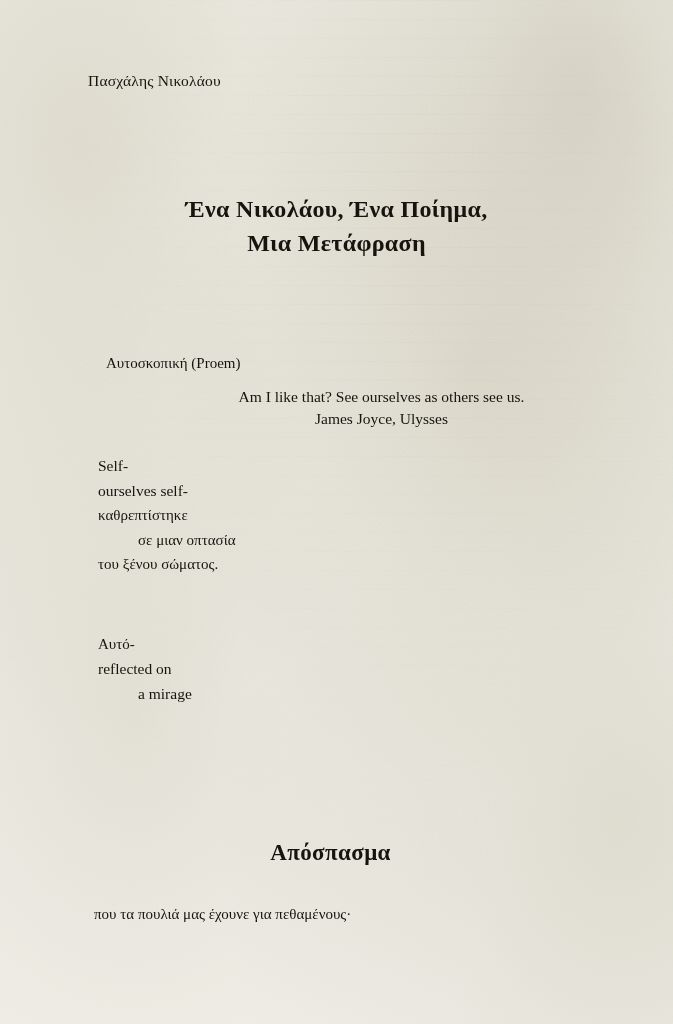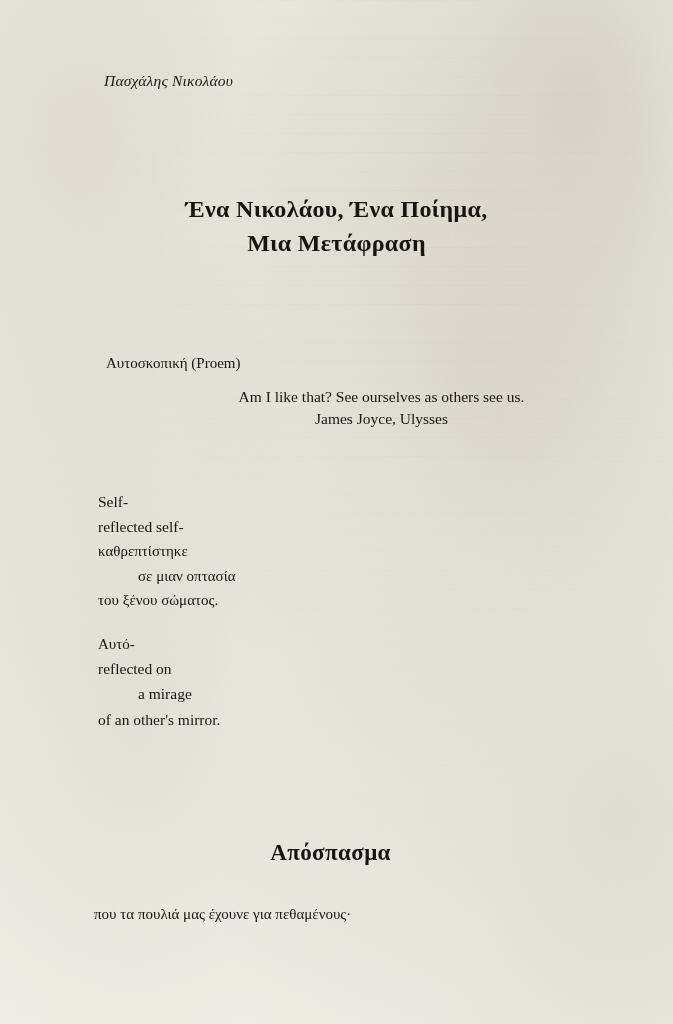--- a/index.html
+++ b/index.html
@@ -41,24 +41,22 @@
   }
   .page {
     position: relative;
     z-index: 2;
     padding: 0;
   }
   .author {
     position: absolute;
     left: 88px;
     top: 72px;
-    font-style: italic;
     font-size: 15.5px;
     letter-spacing: 0.2px;
-    margin-left: 16px;
   }
   .title {
     position: absolute;
     left: 0;
     right: 0;
     top: 192px;
     text-align: center;
     font-weight: bold;
     font-size: 24px;
     line-height: 1.42;
@@ -86,21 +84,21 @@
   }
   .epigraph .src {
     display: block;
   }
   .stanza {
     position: absolute;
     left: 98px;
     font-size: 15.5px;
     line-height: 1.62;
   }
-  .stanza-one { top: 453px; margin-top: 36px; }
+  .stanza-one { top: 453px; }
   .stanza-two { top: 632px; }
   .stanza div { white-space: pre; }
   .indent-1 { padding-left: 40px; }
   .greek { font-size: 15px; }
   .heading-2 {
     position: absolute;
     left: 0;
     right: 12px;
     top: 840px;
     text-align: center;
@@ -134,31 +132,30 @@
 
   <div class="section-label">Αυτοσκοπική (Proem)</div>
 
   <div class="epigraph">
     <span>Am I like that? See ourselves as others see us.</span>
     <span class="src">James Joyce, Ulysses</span>
   </div>
 
   <div class="stanza stanza-one">
     <div>Self-</div>
-    <div>reflected self-</div>
+    <div>ourselves self-</div>
     <div class="greek">καθρεπτίστηκε</div>
     <div class="greek indent-1">σε μιαν οπτασία</div>
     <div class="greek">του ξένου σώματος.</div>
   </div>
 
   <div class="stanza stanza-two">
     <div class="greek">Αυτό-</div>
     <div>reflected on</div>
     <div class="indent-1">a mirage</div>
-    <div>of an other's mirror.</div>
   </div>
 
   <div class="heading-2">Απόσπασμα</div>
 
   <div class="closing">
     <div class="greek">που τα πουλιά μας έχουνε για πεθαμένους·</div>
   </div>
 
 </div>
 

